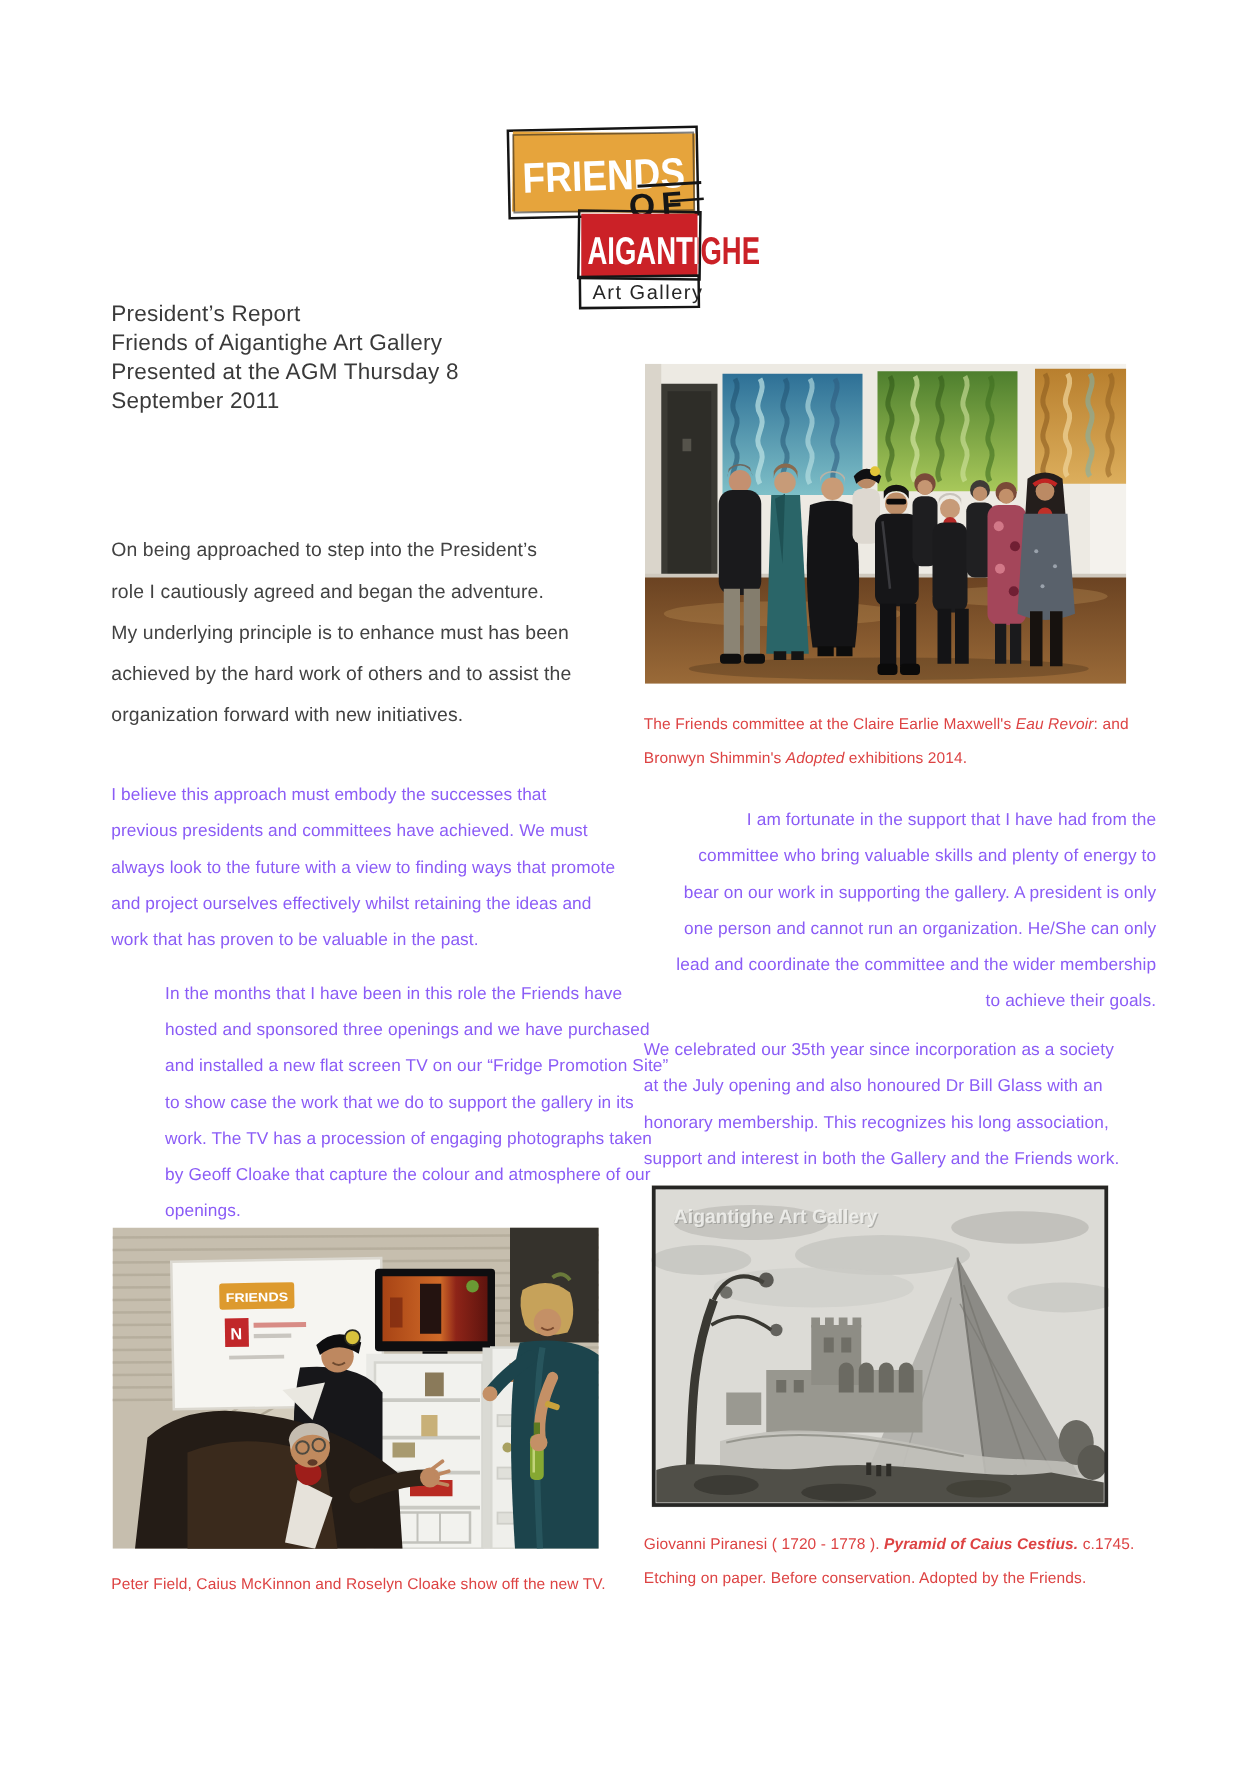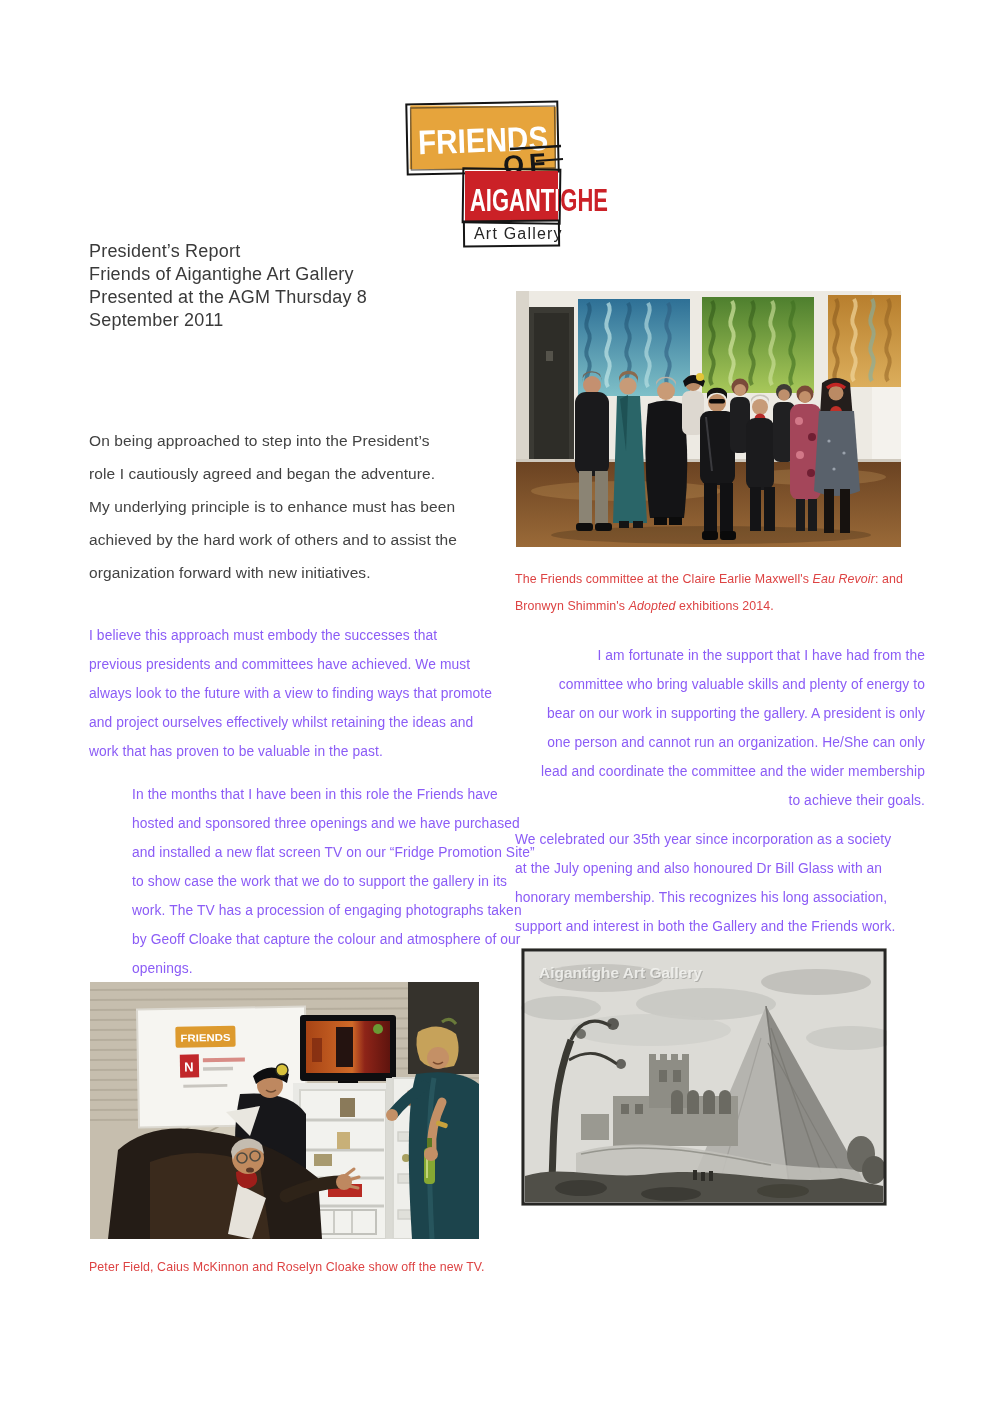--- a/index.html
+++ b/index.html
@@ -293,20 +293,22 @@
       <ellipse cx="340" cy="206" rx="14" ry="18" fill="#6A6962"></ellipse>
       <ellipse cx="353" cy="222" rx="12" ry="14" fill="#5A5952"></ellipse>
     </g>
     <g>
       <text x="19" y="31" font-size="15.5" font-weight="bold" fill="#8A8A86" opacity=".55">Aigantighe Art Gallery</text>
       <text x="18" y="30" font-size="15.5" font-weight="bold" fill="#F4F4F1" opacity=".85">Aigantighe Art Gallery</text>
     </g>
     <rect x="2" y="2" width="362" height="254" fill="none" stroke="#262624" stroke-width="3"></rect>
   </svg>
 
+  <div class="abs caption" style="left:515px; top:1222px; width:410px;"><span>Giovanni Piranesi ( 1720 - 1778 ). </span><span class="bi">Pyramid of Caius Cestius.</span><span> c.1745.
+Etching on paper. Before conservation. Adopted by the Friends.</span></div>
 
   <svg class="abs" style="left:90px; top:982px;" width="389" height="257" viewBox="0 0 389 257">
     <defs>
       <linearGradient id="tvScreen" x1="0" y1="0" x2="1" y2="0">
         <stop offset="0" stop-color="#A84415"></stop>
           <stop offset=".55" stop-color="#D06A28"></stop>
           <stop offset=".7" stop-color="#8E2418"></stop>
           <stop offset="1" stop-color="#5E140E"></stop>
       </linearGradient>
     </defs>

